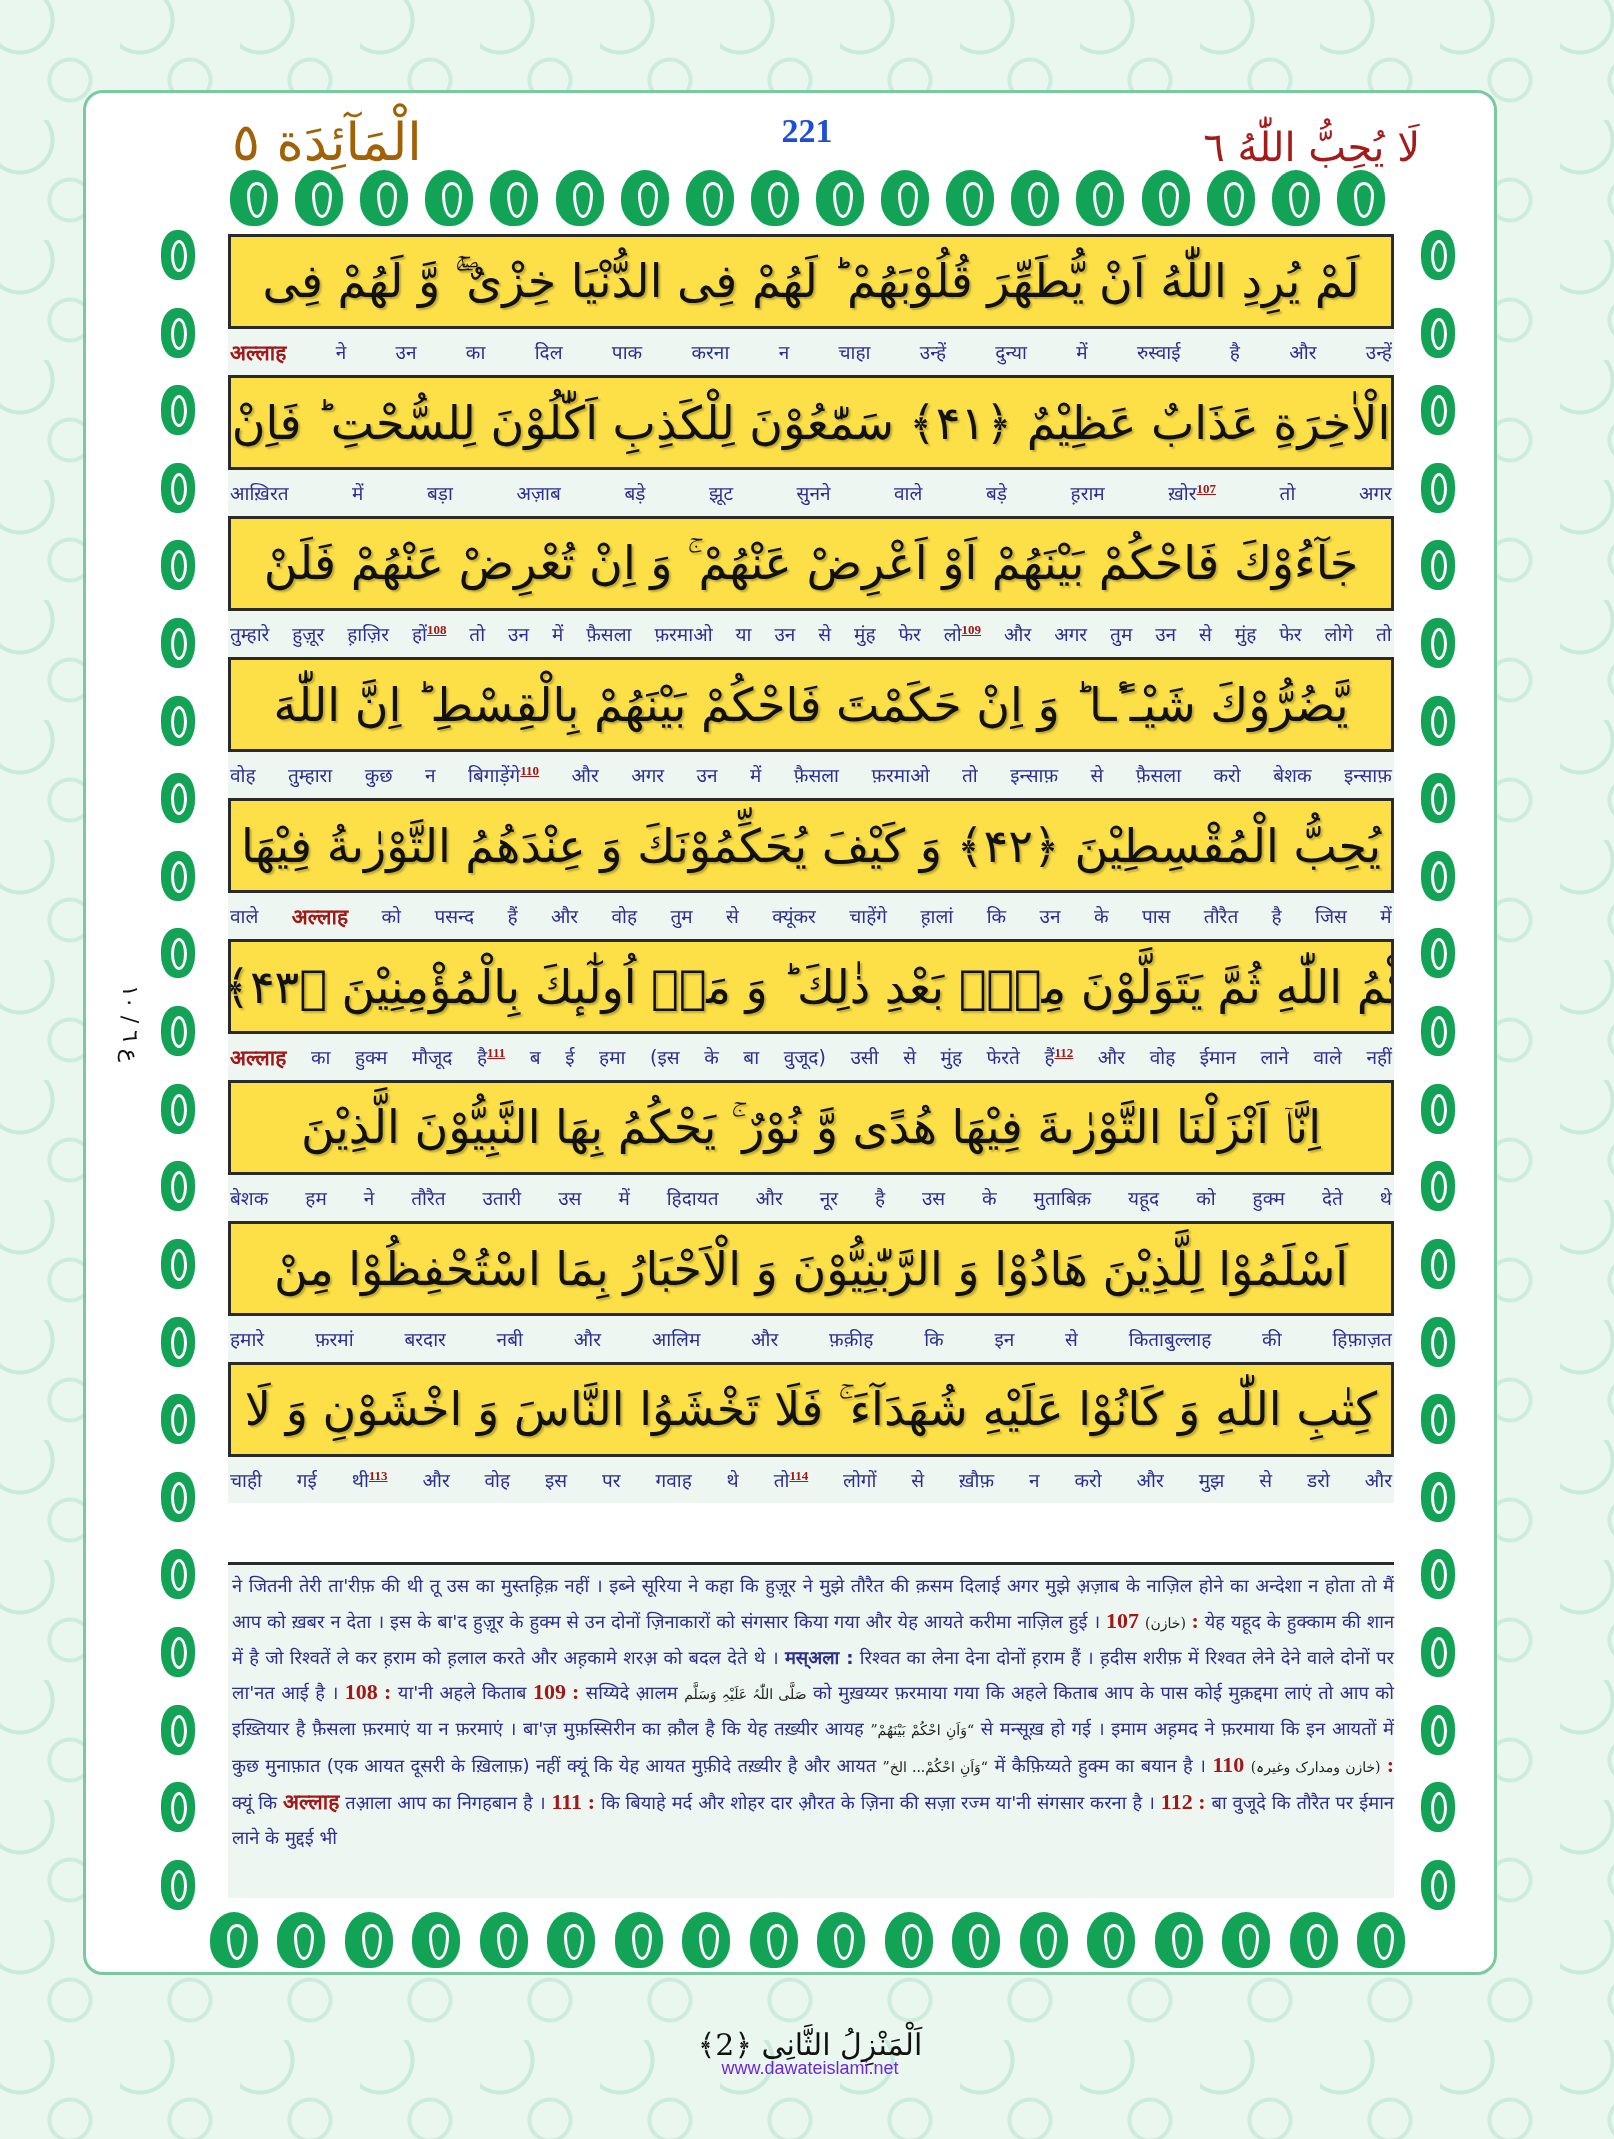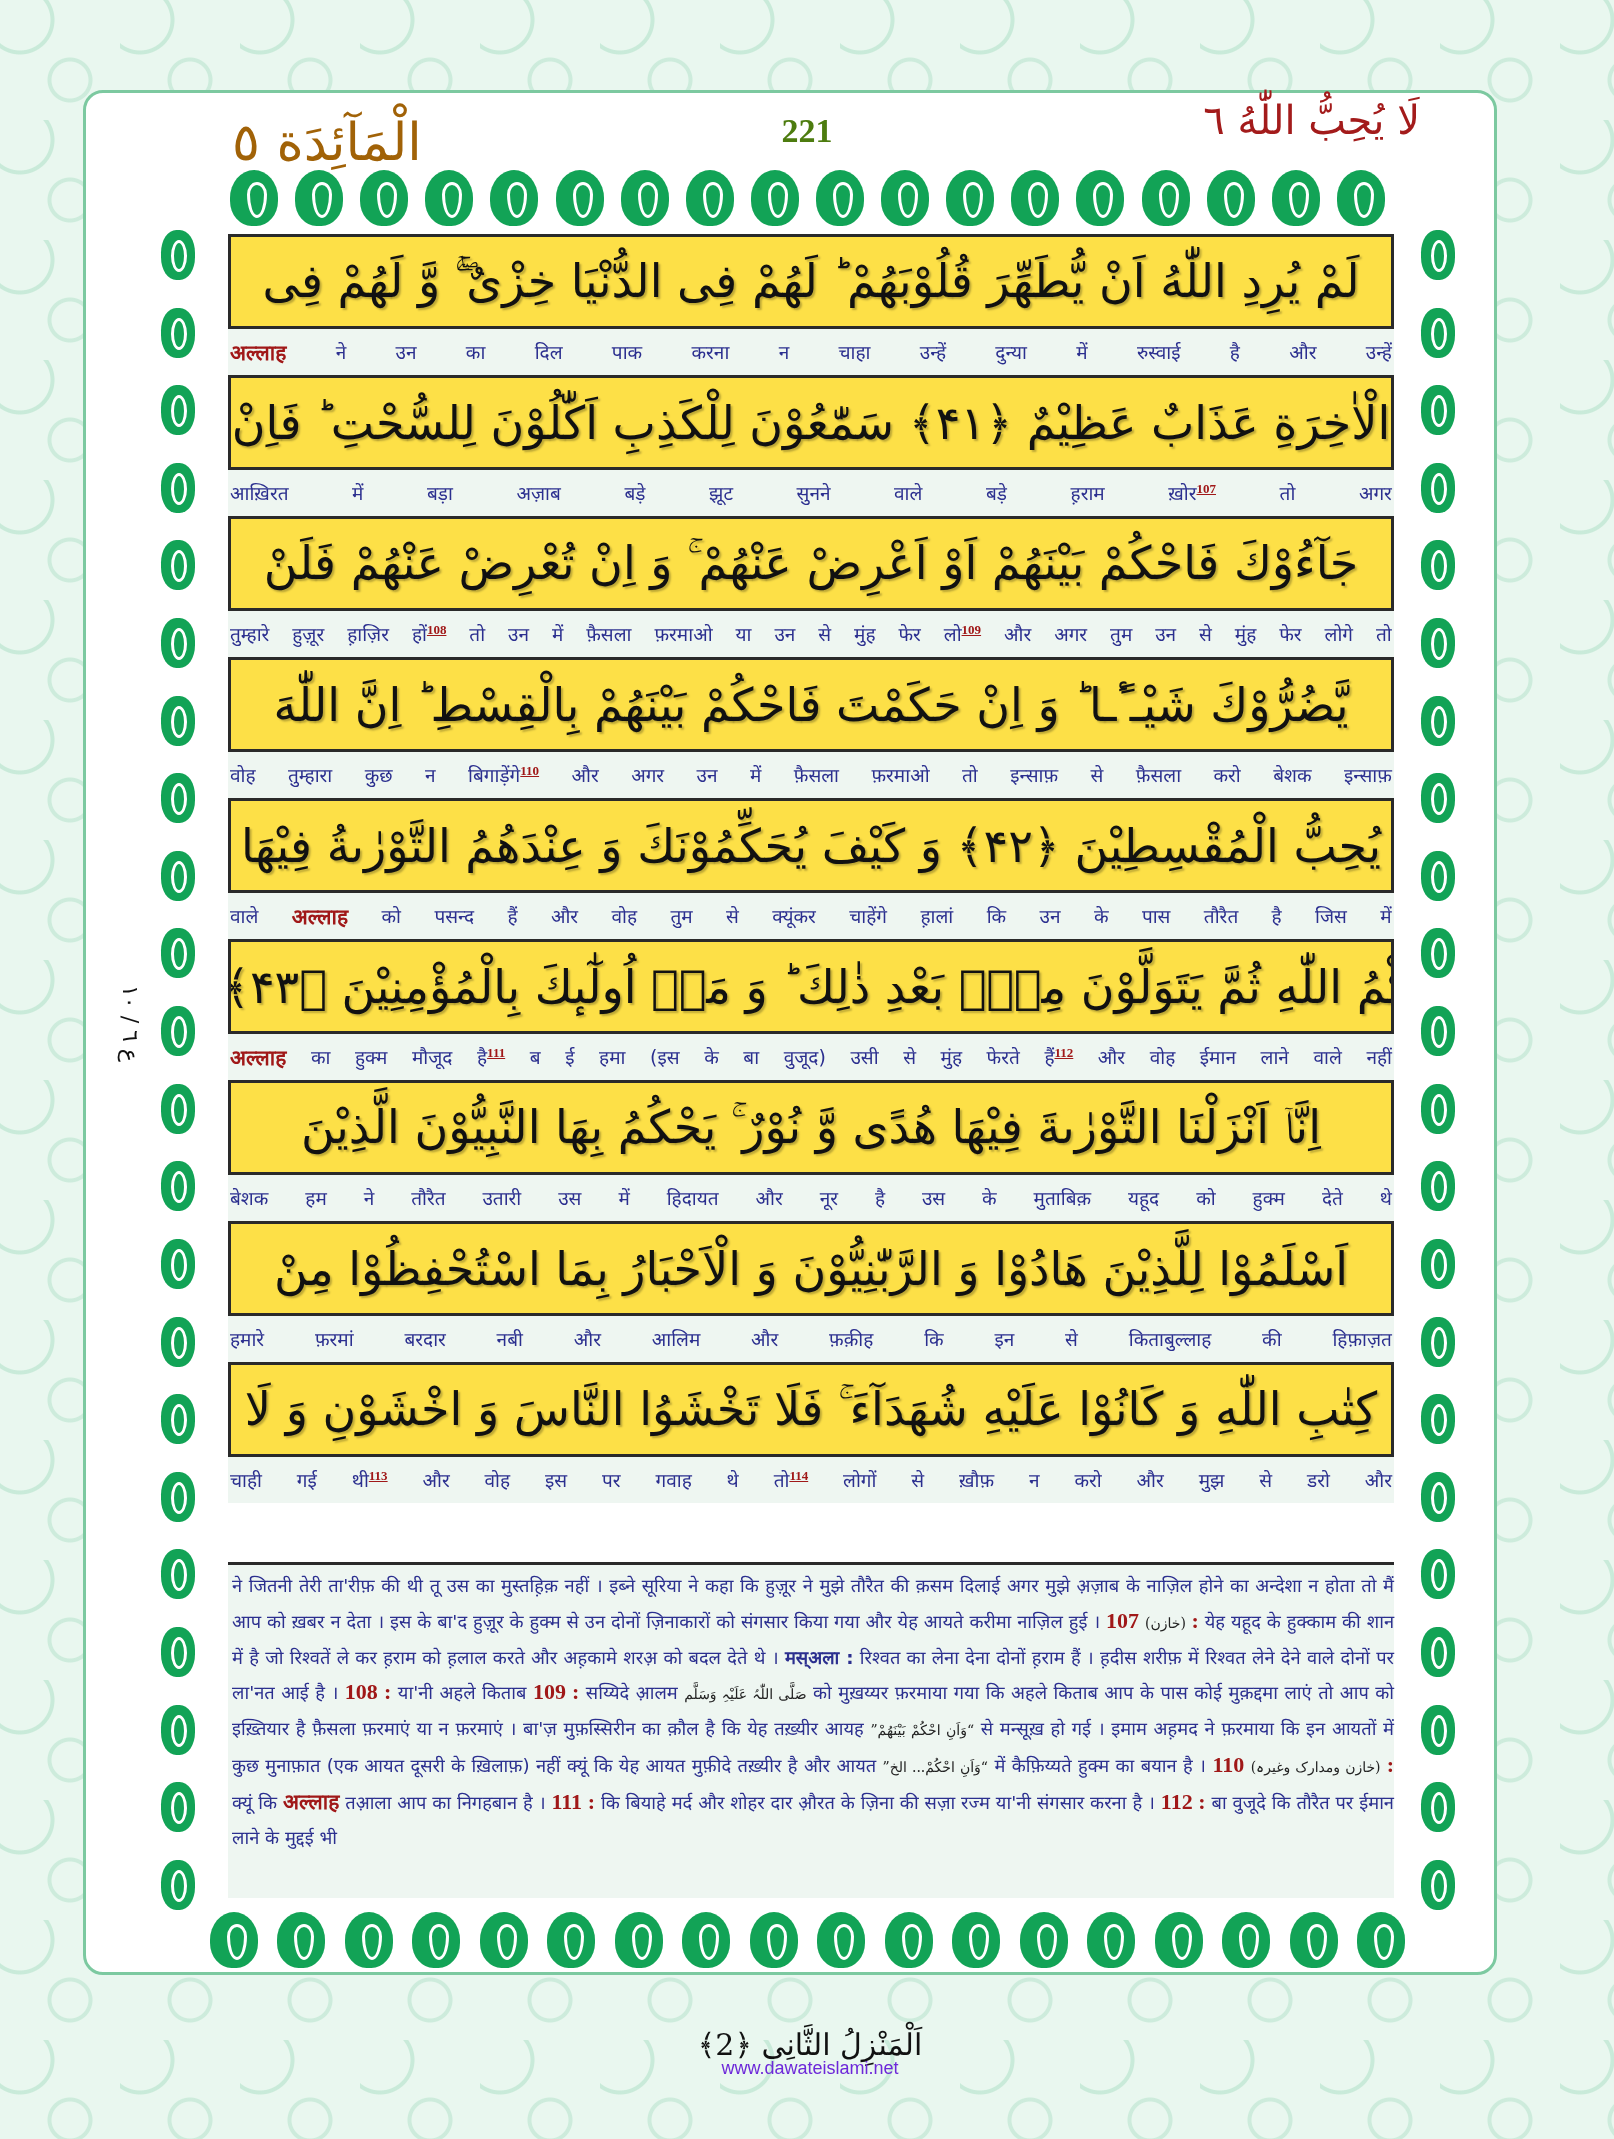--- a/index.html
+++ b/index.html
@@ -16,24 +16,24 @@
   .page {
     position: absolute; left: 83px; top: 90px; width: 1414px; height: 1885px;
     background: #ffffff; border: 3px solid #7cc9a0; border-radius: 20px;
   }
   .hdr-surah {
     position: absolute; left: 232px; top: 112px; font-family: "DejaVu Serif", serif;
     font-size: 52px; color: #a16207; direction: rtl;
   }
   .hdr-page {
     position: absolute; left: 777px; top: 112px; width: 60px; text-align: center;
-    font-family: "Liberation Serif", serif; font-weight: bold; font-size: 34px; color: #4d7c0f;
+    font-family: "Liberation Serif", serif; font-weight: bold; font-size: 34px; color: #1d4ed8;
   }
   .hdr-para {
-    position: absolute; right: 194px; top: 97px; font-family: "DejaVu Serif", serif;
+    position: absolute; right: 194px; top: 124px; font-family: "DejaVu Serif", serif;
     font-size: 40px; color: #a31b1b; direction: rtl;
   }
   
   .border-band { position: absolute; display: flex; }
   .border-top { left: 200px; top: 165px; width: 1215px; height: 65px; justify-content: space-between; align-items: center; padding: 0 30px; }
   .border-bottom { left: 200px; top: 1905px; width: 1215px; height: 70px; justify-content: space-between; align-items: center; padding: 0 10px; }
   .border-left { left: 158px; top: 230px; width: 40px; height: 1680px; flex-direction: column; justify-content: space-between; align-items: center; }
   .border-right { left: 1418px; top: 230px; width: 40px; height: 1680px; flex-direction: column; justify-content: space-between; align-items: center; }
   .motif {
     width: 48px; height: 56px; background: #12a356; border-radius: 50% 50% 45% 45%;

